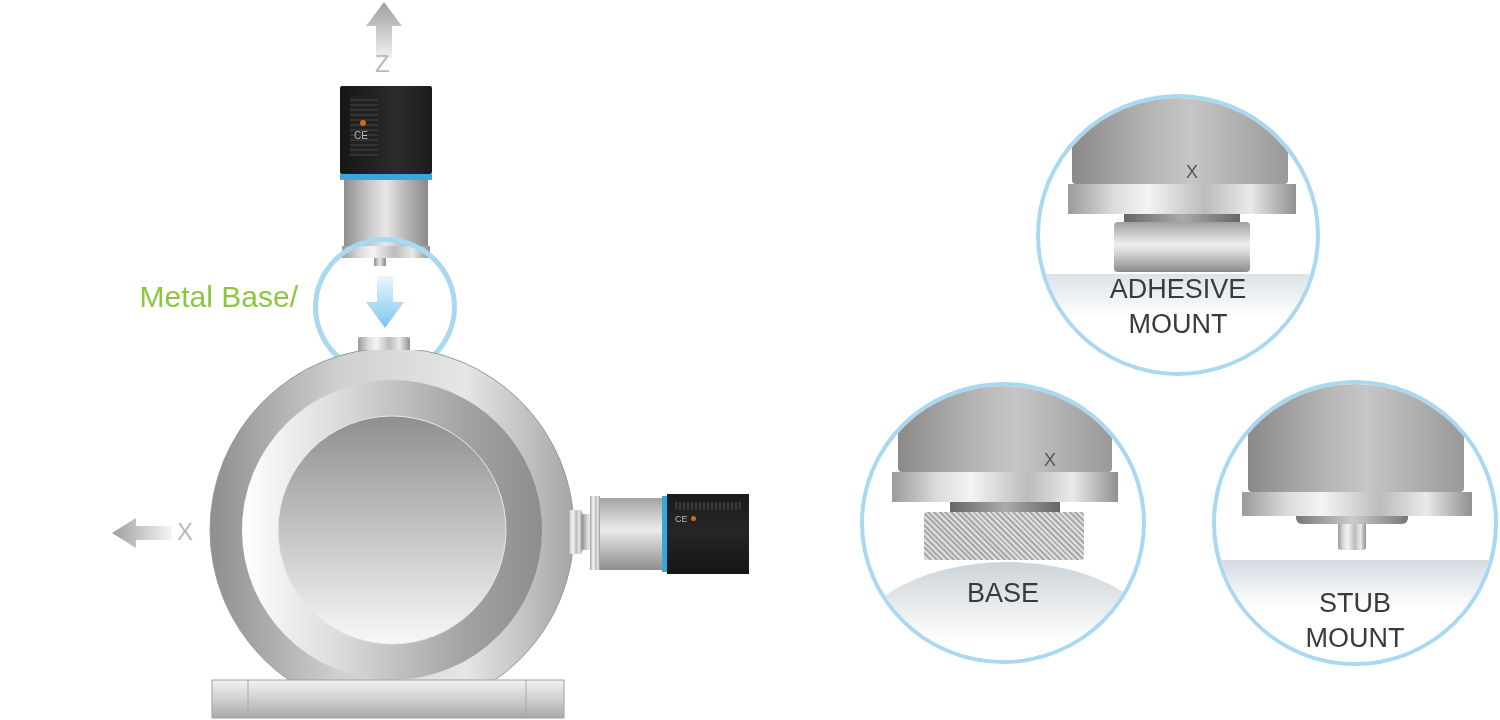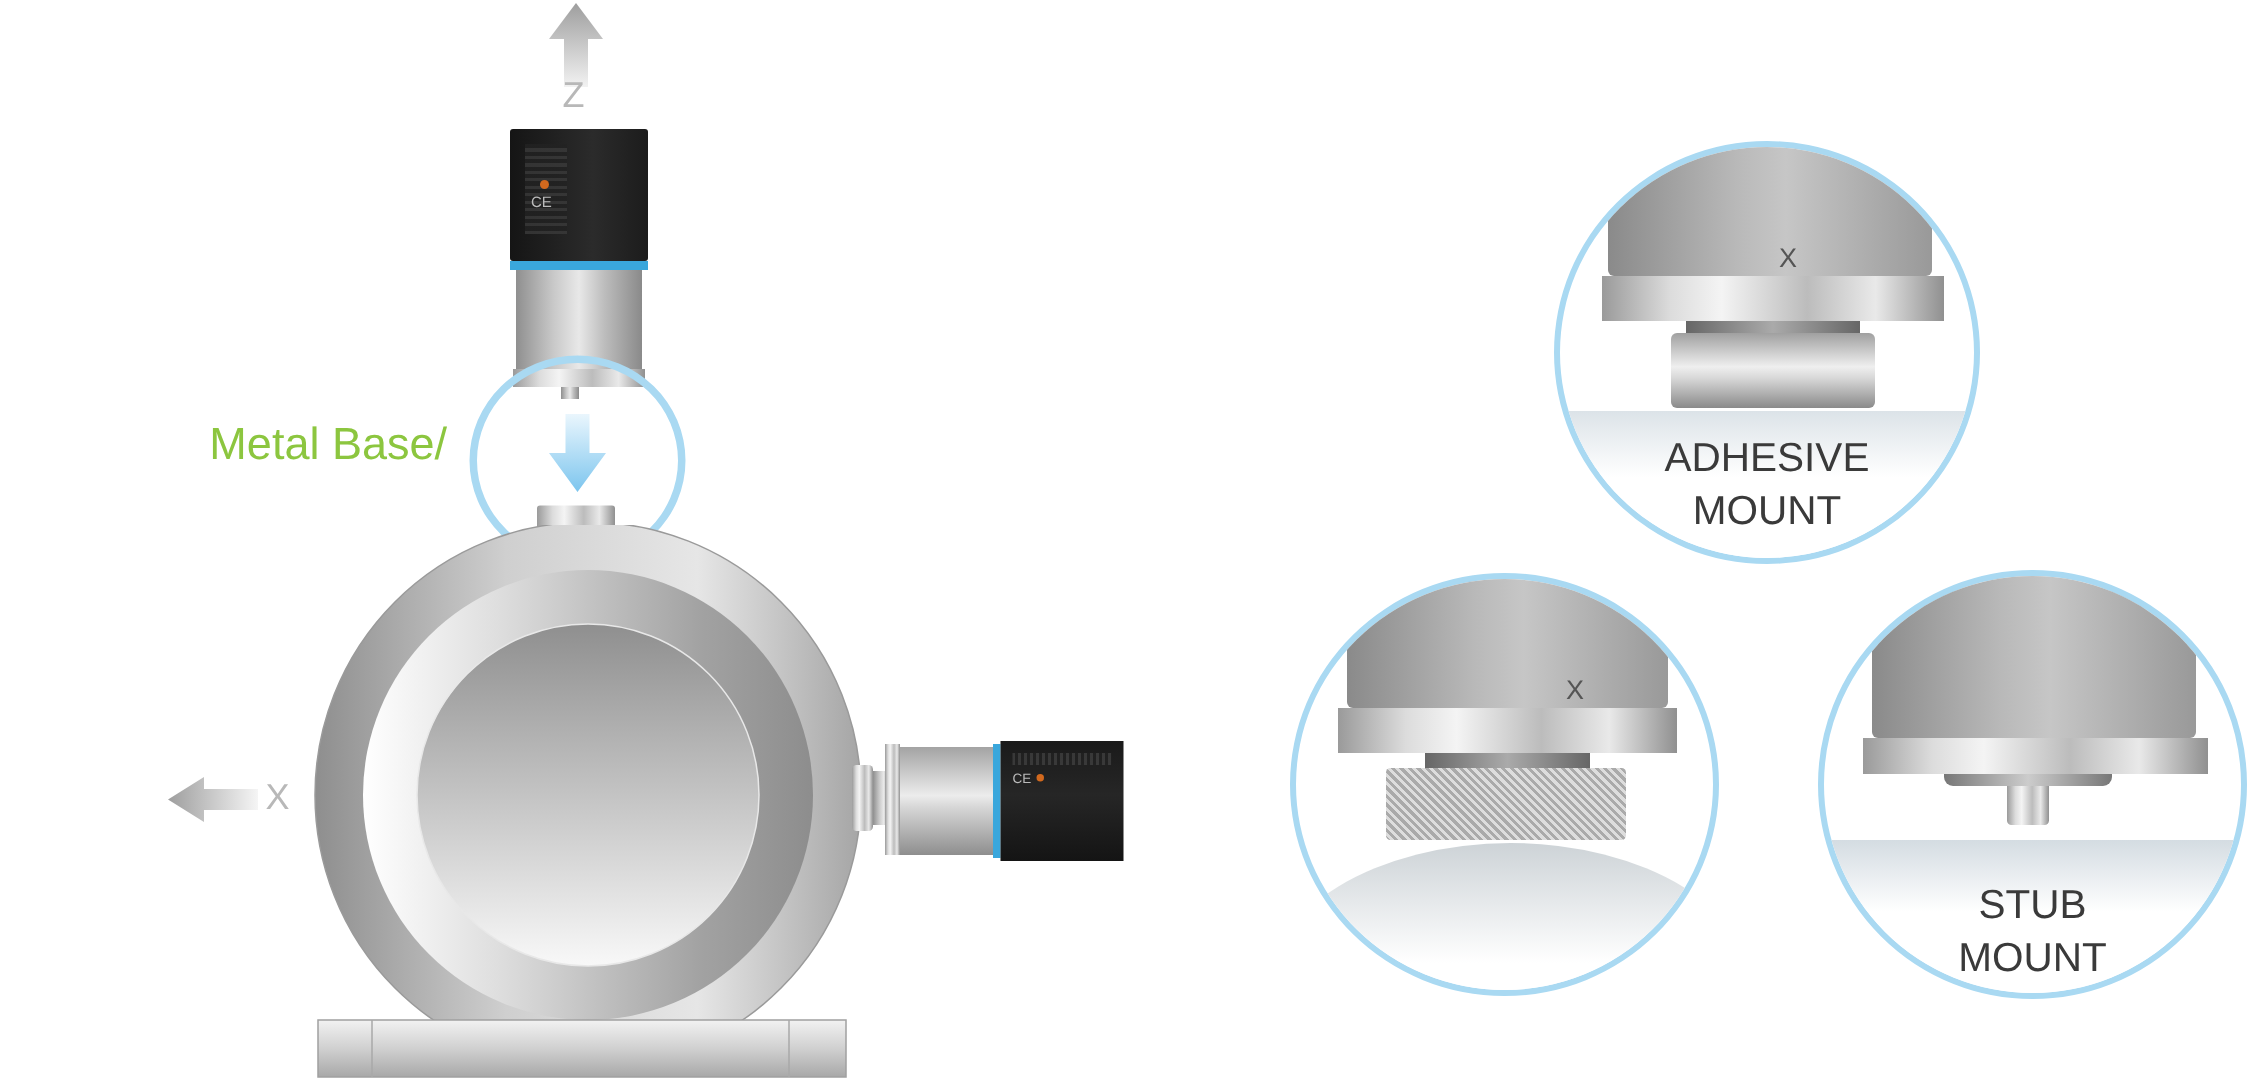--- a/index.html
+++ b/index.html
@@ -121,34 +121,35 @@
   </div>
 </div>
 
 <div class="abs ring" style="left:1036px;top:94px;width:284px;height:282px;">
   <div class="abs" style="left:32px;top:-10px;width:216px;height:96px;background:linear-gradient(90deg,#8a8a8a,#b9b9b9 40%,#c6c6c6 55%,#999);border-radius:0 0 4px 4px;"></div>
   <div class="abs" style="left:146px;top:64px;color:#555;font-size:18px;">X</div>
   <div class="abs metal-ring" style="left:28px;top:86px;width:228px;height:30px;"></div>
   <div class="abs" style="left:84px;top:116px;width:116px;height:8px;background:linear-gradient(90deg,#666,#aaa,#666);"></div>
   <div class="abs" style="left:74px;top:124px;width:136px;height:50px;background:linear-gradient(0deg,#8a8a8a,#d8d8d8 40%,#efefef 55%,#a0a0a0);border-radius:4px;"></div>
   <div class="abs" style="left:0;top:176px;width:100%;height:110px;background:linear-gradient(180deg,#dce3e8,#ffffff 40%);"></div>
-  <div class="detail-label" style="top:190px;">
+  <div class="detail-label" style="top:174px;">
     <div>ADHESIVE</div>
     <div>MOUNT</div>
   </div>
 </div>
 
 <div class="abs ring" style="left:860px;top:382px;width:286px;height:282px;">
   <div class="abs" style="left:34px;top:-10px;width:214px;height:96px;background:linear-gradient(90deg,#8a8a8a,#b9b9b9 40%,#c6c6c6 55%,#999);border-radius:0 0 4px 4px;"></div>
   <div class="abs" style="left:180px;top:64px;color:#555;font-size:18px;">X</div>
   <div class="abs metal-ring" style="left:28px;top:86px;width:226px;height:30px;"></div>
   <div class="abs" style="left:86px;top:116px;width:110px;height:10px;background:linear-gradient(90deg,#666,#aaa,#666);"></div>
   <div class="abs" style="left:60px;top:126px;width:160px;height:48px;background:repeating-linear-gradient(45deg,#aaa 0 2px,#ddd 2px 4px),#ccc;border-radius:3px;"></div>
   <div class="abs" style="left:-20px;top:176px;width:326px;height:200px;border-radius:50% 50% 0 0;background:linear-gradient(180deg,#cdd3d7,#ffffff 40%);"></div>
   <div class="detail-label" style="top:190px;">
+    <div>BASE</div>
   </div>
 </div>
 
 <div class="abs ring" style="left:1212px;top:380px;width:286px;height:286px;">
   <div class="abs" style="left:32px;top:-10px;width:216px;height:118px;background:linear-gradient(90deg,#8a8a8a,#b9b9b9 40%,#c6c6c6 55%,#999);border-radius:0 0 4px 4px;"></div>
   <div class="abs metal-ring" style="left:26px;top:108px;width:230px;height:24px;"></div>
   <div class="abs" style="left:80px;top:132px;width:112px;height:8px;background:linear-gradient(90deg,#777,#ccc,#777);border-radius:0 0 6px 6px;"></div>
   <div class="abs metal-ring" style="left:122px;top:140px;width:28px;height:26px;border-radius:0 0 3px 3px;"></div>
   <div class="abs" style="left:0;top:176px;width:100%;height:120px;background:linear-gradient(180deg,#d4dce2,#ffffff 40%);"></div>
   <div class="detail-label" style="top:202px;">

